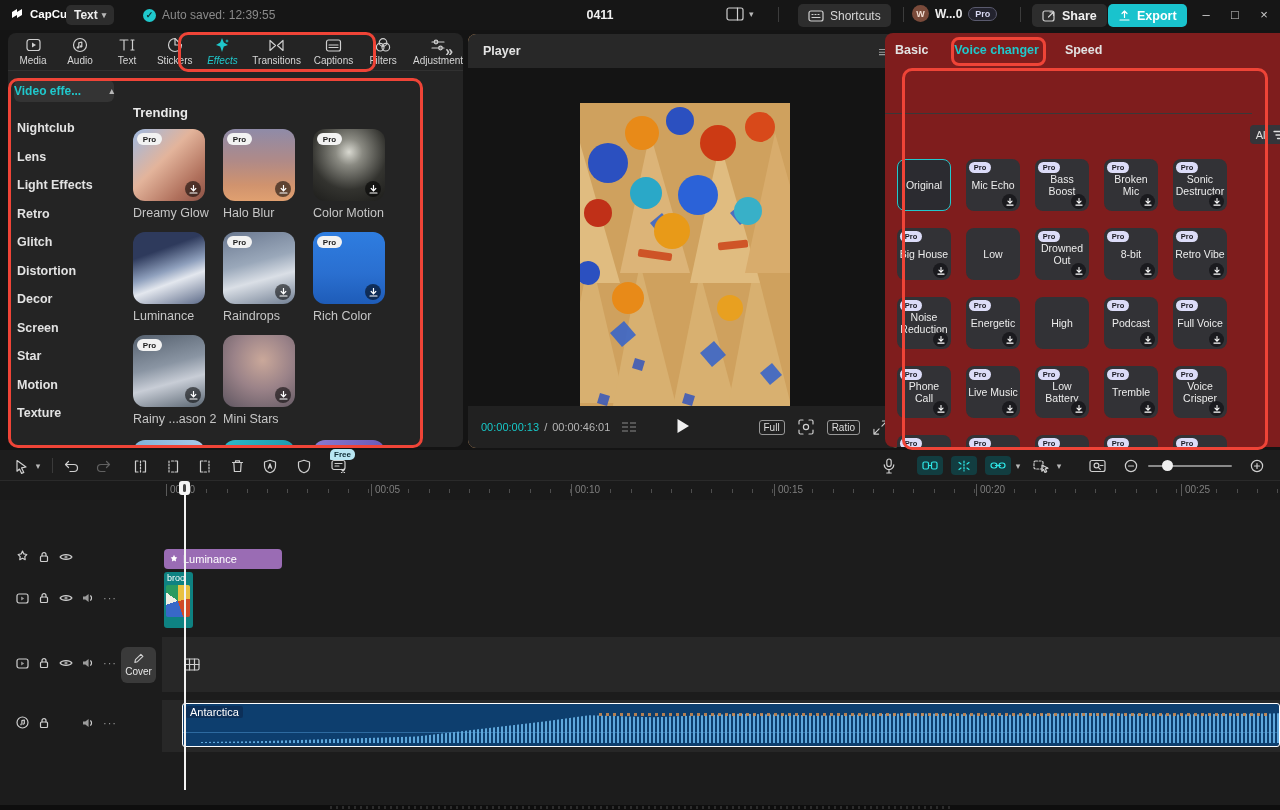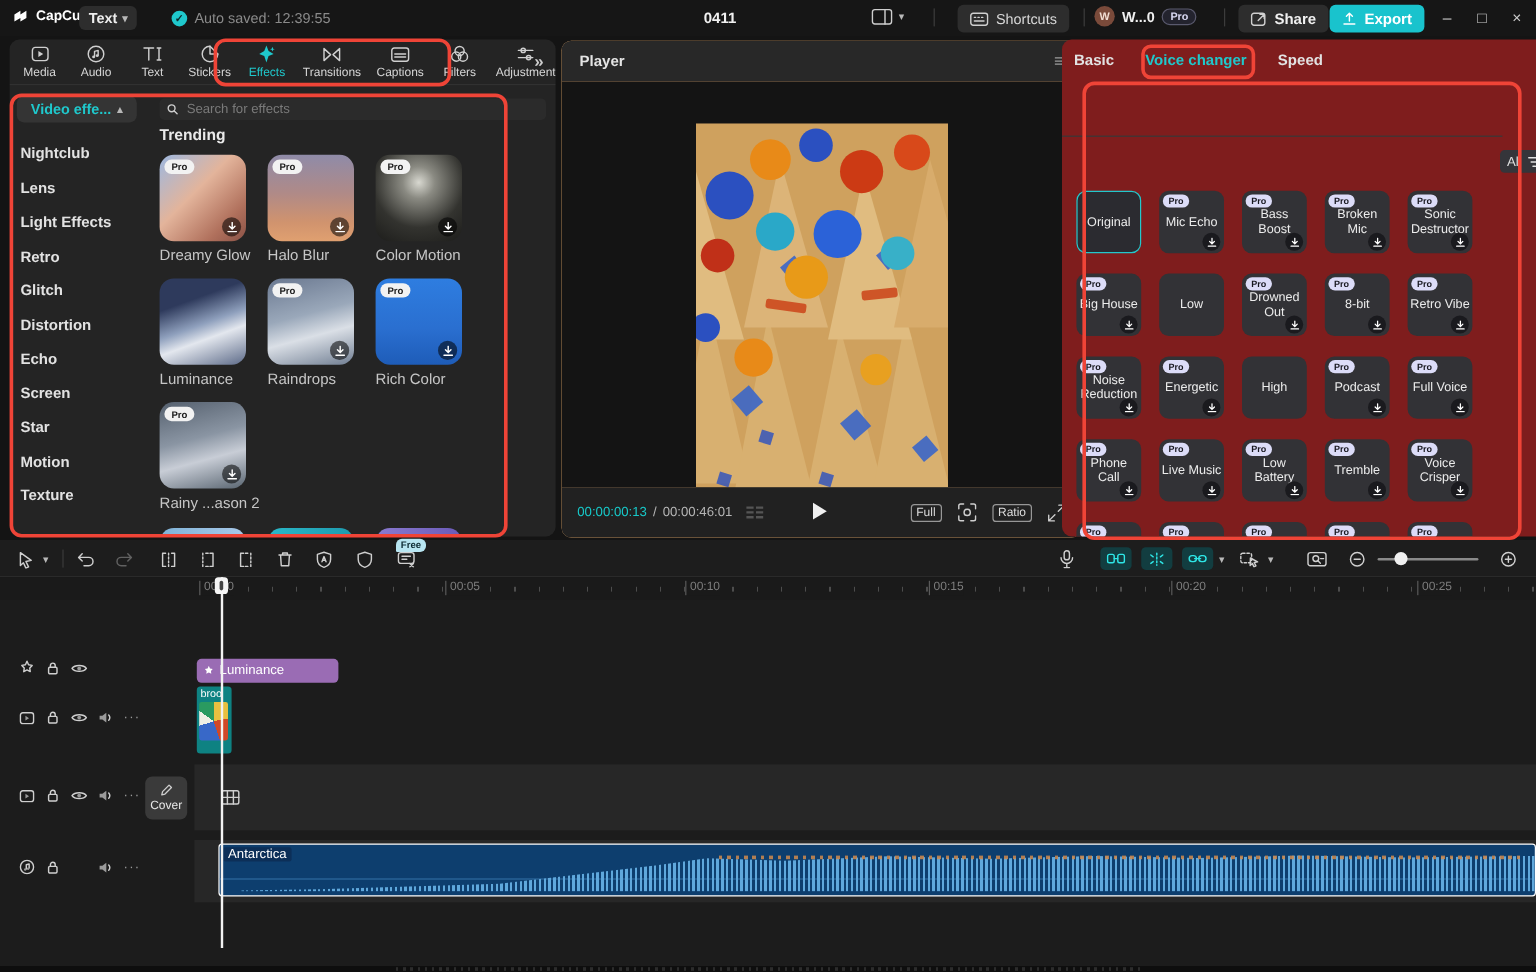--- a/index.html
+++ b/index.html
@@ -27,24 +27,24 @@
   .share-btn{position:absolute;left:1032px;top:4px;height:23px;padding:0 10px;background:#2d2d2d;border-radius:5px;display:flex;align-items:center;gap:6px;font-size:12.5px;font-weight:bold;color:#f0f0f0;}
   .export-btn{position:absolute;left:1108px;top:4px;height:23px;padding:0 10px;background:#19c3cd;border-radius:5px;display:flex;align-items:center;gap:6px;font-size:12.5px;font-weight:bold;color:#fff;}
   .export-btn .ic{stroke:#fff;}
   .win-btn{position:absolute;top:0;width:26px;height:28px;display:flex;align-items:center;justify-content:center;color:#ccc;font-size:13px;}
 
   
   .lpanel{position:absolute;left:8px;top:33px;width:455px;height:414px;background:#242424;border-radius:8px;overflow:hidden;}
   .ribbon{position:absolute;left:0;top:0;width:455px;height:38px;border-bottom:1px solid #313131;display:flex;align-items:center;padding-left:8px;gap:13px;}
   .rtab{display:flex;flex-direction:column;align-items:center;gap:2px;min-width:34px;}
   .rtab .lbl{font-size:10px;color:#d6d6d6;}
-  .rtab.active .lbl{color:#1fc8cc;}
+  .rtab.active .lbl{color:#1fc8cc;font-style:italic;}
   .ribbon-more{position:absolute;right:10px;top:10px;font-size:14px;font-weight:bold;color:#ccc;}
   .cats{position:absolute;left:0;top:39px;width:112px;height:375px;}
-  .cat-dd{position:absolute;left:6px;top:8px;width:100px;height:22px;background:#343434;border-radius:6px;display:flex;align-items:center;justify-content:center;gap:5px;font-size:12px;font-weight:bold;color:#1fc8cc;}
+  .cat-dd{position:absolute;left:6px;top:8px;width:100px;height:22px;background:#343434;border-radius:6px;display:flex;align-items:center;justify-content:space-between;gap:5px;font-size:12px;font-weight:bold;color:#1fc8cc;}
   .cat-list{position:absolute;left:0;top:42px;width:112px;margin:0;padding:0;list-style:none;}
   .cat-list li{height:28.5px;display:flex;align-items:center;padding-left:9px;font-size:12.5px;font-weight:bold;color:#e2e2e2;}
   .fx{position:absolute;left:112px;top:39px;width:343px;height:375px;overflow:hidden;}
   .searchbar{position:absolute;left:13px;top:10px;width:322px;height:18px;background:#2b2b2b;border-radius:4px;display:flex;align-items:center;gap:5px;padding:0 6px;}
   .searchbar input{background:transparent;border:none;outline:none;color:#bbb;font-size:11px;width:100%;font-family:"Liberation Sans",sans-serif;}
   .searchbar input::placeholder{color:#7a7a7a;}
   .sec-title{position:absolute;left:13px;top:33px;font-size:13px;font-weight:bold;color:#eaeaea;}
   .cardgrid{position:absolute;left:13px;display:grid;grid-template-columns:repeat(3,72px);column-gap:18px;}
   .cardgrid.main{top:57px;}
   .cardgrid.partial{top:368px;}
@@ -284,37 +284,30 @@
         <span class="chev">▴</span>
       </div>
       <ul class="cat-list">
 
       <li>Nightclub</li>
           <li>Lens</li>
           <li>Light Effects</li>
           <li>Retro</li>
           <li>Glitch</li>
           <li>Distortion</li>
-          <li>Echo</li>
+          <li>Decor</li>
           <li>Screen</li>
           <li>Star</li>
           <li>Motion</li>
           <li>Texture</li>
         </ul>
 
     </div>
 
     <div class="fx">
-      <div class="searchbar">
-        <svg width="10" height="10" viewBox="0 0 10 10">
-            <circle class="ic" cx="4.2" cy="4.2" r="3" stroke="#7a7a7a"></circle>
-            <path class="ic" d="M6.5 6.5 9 9" stroke="#7a7a7a"></path>
-          </svg>
-        <input placeholder="Search for effects" style="">
-      </div>
       <div class="sec-title">Trending</div>
       <div class="cardgrid main">
 
       <div class="card">
             <div class="thumb g1">
               <span class="pro-badge">Pro</span>
               <span class="dl">
                 <svg width="9" height="9" viewBox="0 0 9 9">
                   <path d="M4.5 0.5v5M2.2 3.5 4.5 5.8 6.8 3.5M1 8h7" stroke="#fff" fill="none" stroke-width="1.2" stroke-linecap="round"></path>
                 </svg>
@@ -376,20 +369,31 @@
           <div class="card">
             <div class="thumb g8">
               <span class="pro-badge">Pro</span>
               <span class="dl">
                 <svg width="9" height="9" viewBox="0 0 9 9">
                   <path d="M4.5 0.5v5M2.2 3.5 4.5 5.8 6.8 3.5M1 8h7" stroke="#fff" fill="none" stroke-width="1.2" stroke-linecap="round"></path>
                 </svg>
               </span>
             </div>
             <div class="name">Rainy ...ason 2</div>
+          </div>
+          <div class="card">
+            <div class="thumb g9">
+
+              <span class="dl">
+                <svg width="9" height="9" viewBox="0 0 9 9">
+                  <path d="M4.5 0.5v5M2.2 3.5 4.5 5.8 6.8 3.5M1 8h7" stroke="#fff" fill="none" stroke-width="1.2" stroke-linecap="round"></path>
+                </svg>
+              </span>
+            </div>
+            <div class="name">Mini Stars</div>
           </div>
         </div>
       <div class="cardgrid partial">
 
       <div class="card">
             <div class="thumb p1"></div>
           </div>
           <div class="card">
             <div class="thumb p2"></div>
           </div>

